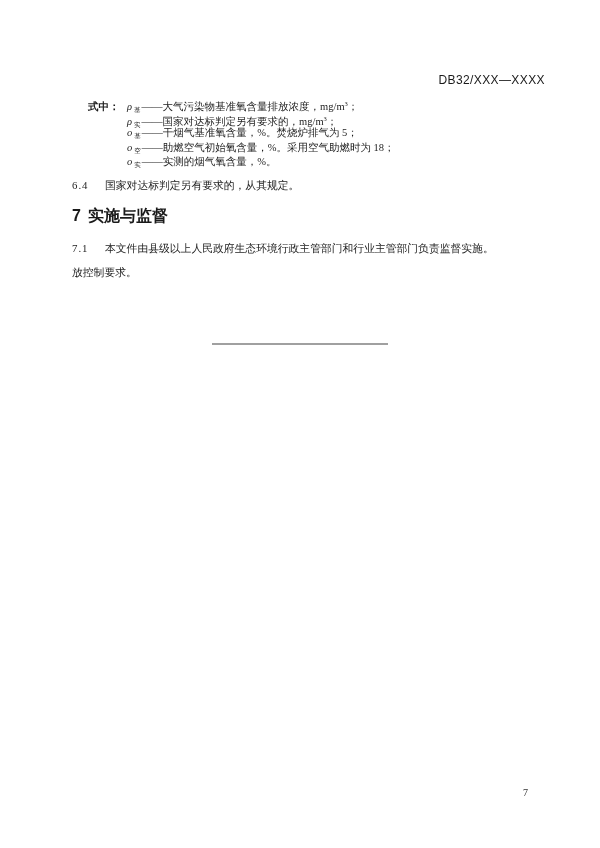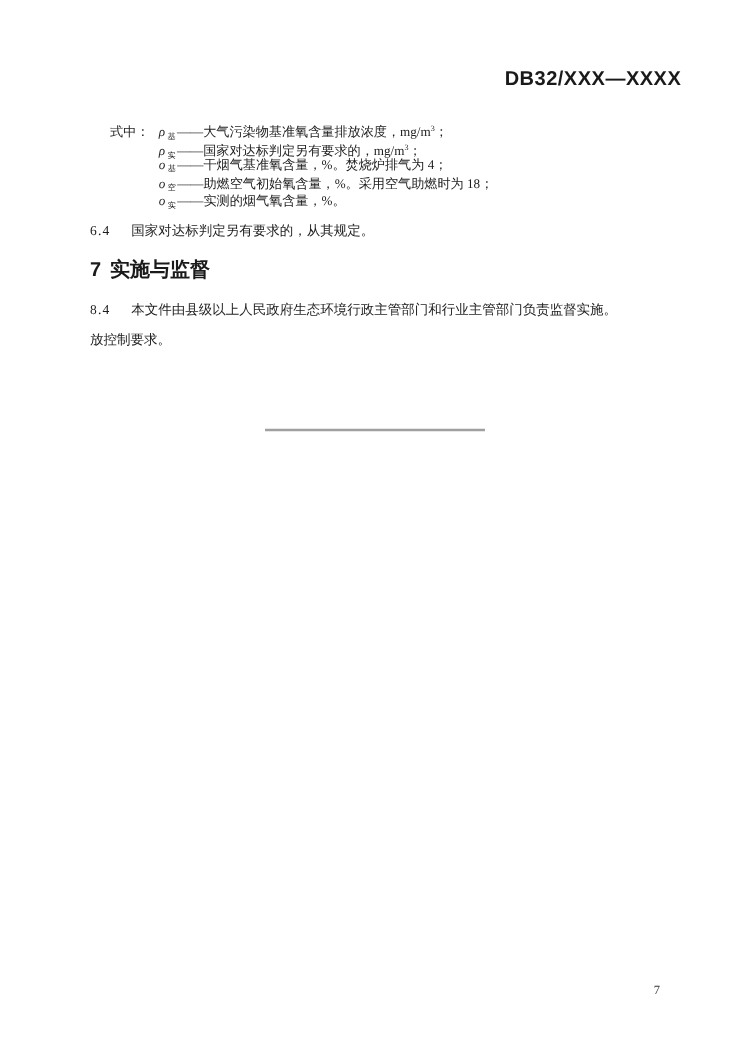--- a/index.html
+++ b/index.html
@@ -14,38 +14,38 @@
     top: 0; left: 0;
     width: 600px;
     height: 848px;
     background: #ffffff;
     color: #1d1d1d;
     font-family: "Liberation Serif", "DejaVu Serif", serif;
     overflow: hidden;
   }
   .header-ref {
     position: absolute;
-    top: 55px;
+    top: 73px;
     right: 55px;
     font-family: "Liberation Sans", "DejaVu Sans", sans-serif;
-    font-size: 16px;
-    font-weight: bold;
+    font-size: 12px;
+    font-weight: normal;
     letter-spacing: 0.4px;
     color: #1a1a1a;
   }
   .formula {
     position: absolute;
     top: 97px;
     left: 88px;
     font-size: 10.5px;
     line-height: 14.6px;
     color: #1d1d1d;
   }
   .f-line { white-space: nowrap; height: 14.6px; }
-  .f-intro { display: inline-block; width: 39px; }
+  .f-intro { display: inline-block; width: 39px; font-weight: bold; }
   .f-indent { display: inline-block; width: 39px; }
   .f-sym { font-style: italic; }
   .f-sub {
     font-size: 6.5px;
     vertical-align: -2px;
     margin: 0 1px 0 2px;
   }
   .f-sup {
     font-size: 6.5px;
     vertical-align: 4px;
@@ -98,30 +98,30 @@
 </head>
 <body>
 
 <div class="page">
 
   <div class="header-ref">DB32/XXX—XXXX</div>
 
   <div class="formula">
     <div class="f-line"><span class="f-intro">式中：</span><span class="f-sym">ρ</span><sub class="f-sub">基</sub><span>——大气污染物基准氧含量排放浓度，mg/m</span><sup class="f-sup">3</sup><span>；</span></div>
     <div class="f-line"><span class="f-indent"></span><span class="f-sym">ρ</span><sub class="f-sub">实</sub><span>——国家对达标判定另有要求的，mg/m</span><sup class="f-sup">3</sup><span>；</span></div>
-    <div class="f-line"><span class="f-indent"></span><span class="f-sym">o</span><sub class="f-sub">基</sub><span>——干烟气基准氧含量，%。焚烧炉排气为 4；</span></div>
+    <div class="f-line"><span class="f-indent"></span><span class="f-sym">o</span><sub class="f-sub">基</sub><span>——干烟气基准氧含量，%。焚烧炉排气为 5；</span></div>
     <div class="f-line"><span class="f-indent"></span><span class="f-sym">o</span><sub class="f-sub">空</sub><span>——助燃空气初始氧含量，%。采用空气助燃时为 18；</span></div>
     <div class="f-line"><span class="f-indent"></span><span class="f-sym">o</span><sub class="f-sub">实</sub><span>——实测的烟气氧含量，%。</span></div>
   </div>
 
   <div class="para clause-64"><span class="num">6.4</span><span>国家对达标判定另有要求的，从其规定。</span></div>
 
   <div class="heading-7"><span class="num">7</span><span>实施与监督</span></div>
 
-  <div class="para clause-71"><span class="num">8.4</span><span>本文件由县级以上人民政府生态环境行政主管部门和行业主管部门负责监督实施。</span></div>
+  <div class="para clause-71"><span class="num">7.1</span><span>本文件由县级以上人民政府生态环境行政主管部门和行业主管部门负责监督实施。</span></div>
 
   <div class="para clause-72">
     <div>放控制要求。</div>
   </div>
 
   <div class="divider"></div>
 
   <div class="page-num">7</div>
 
 </div>

